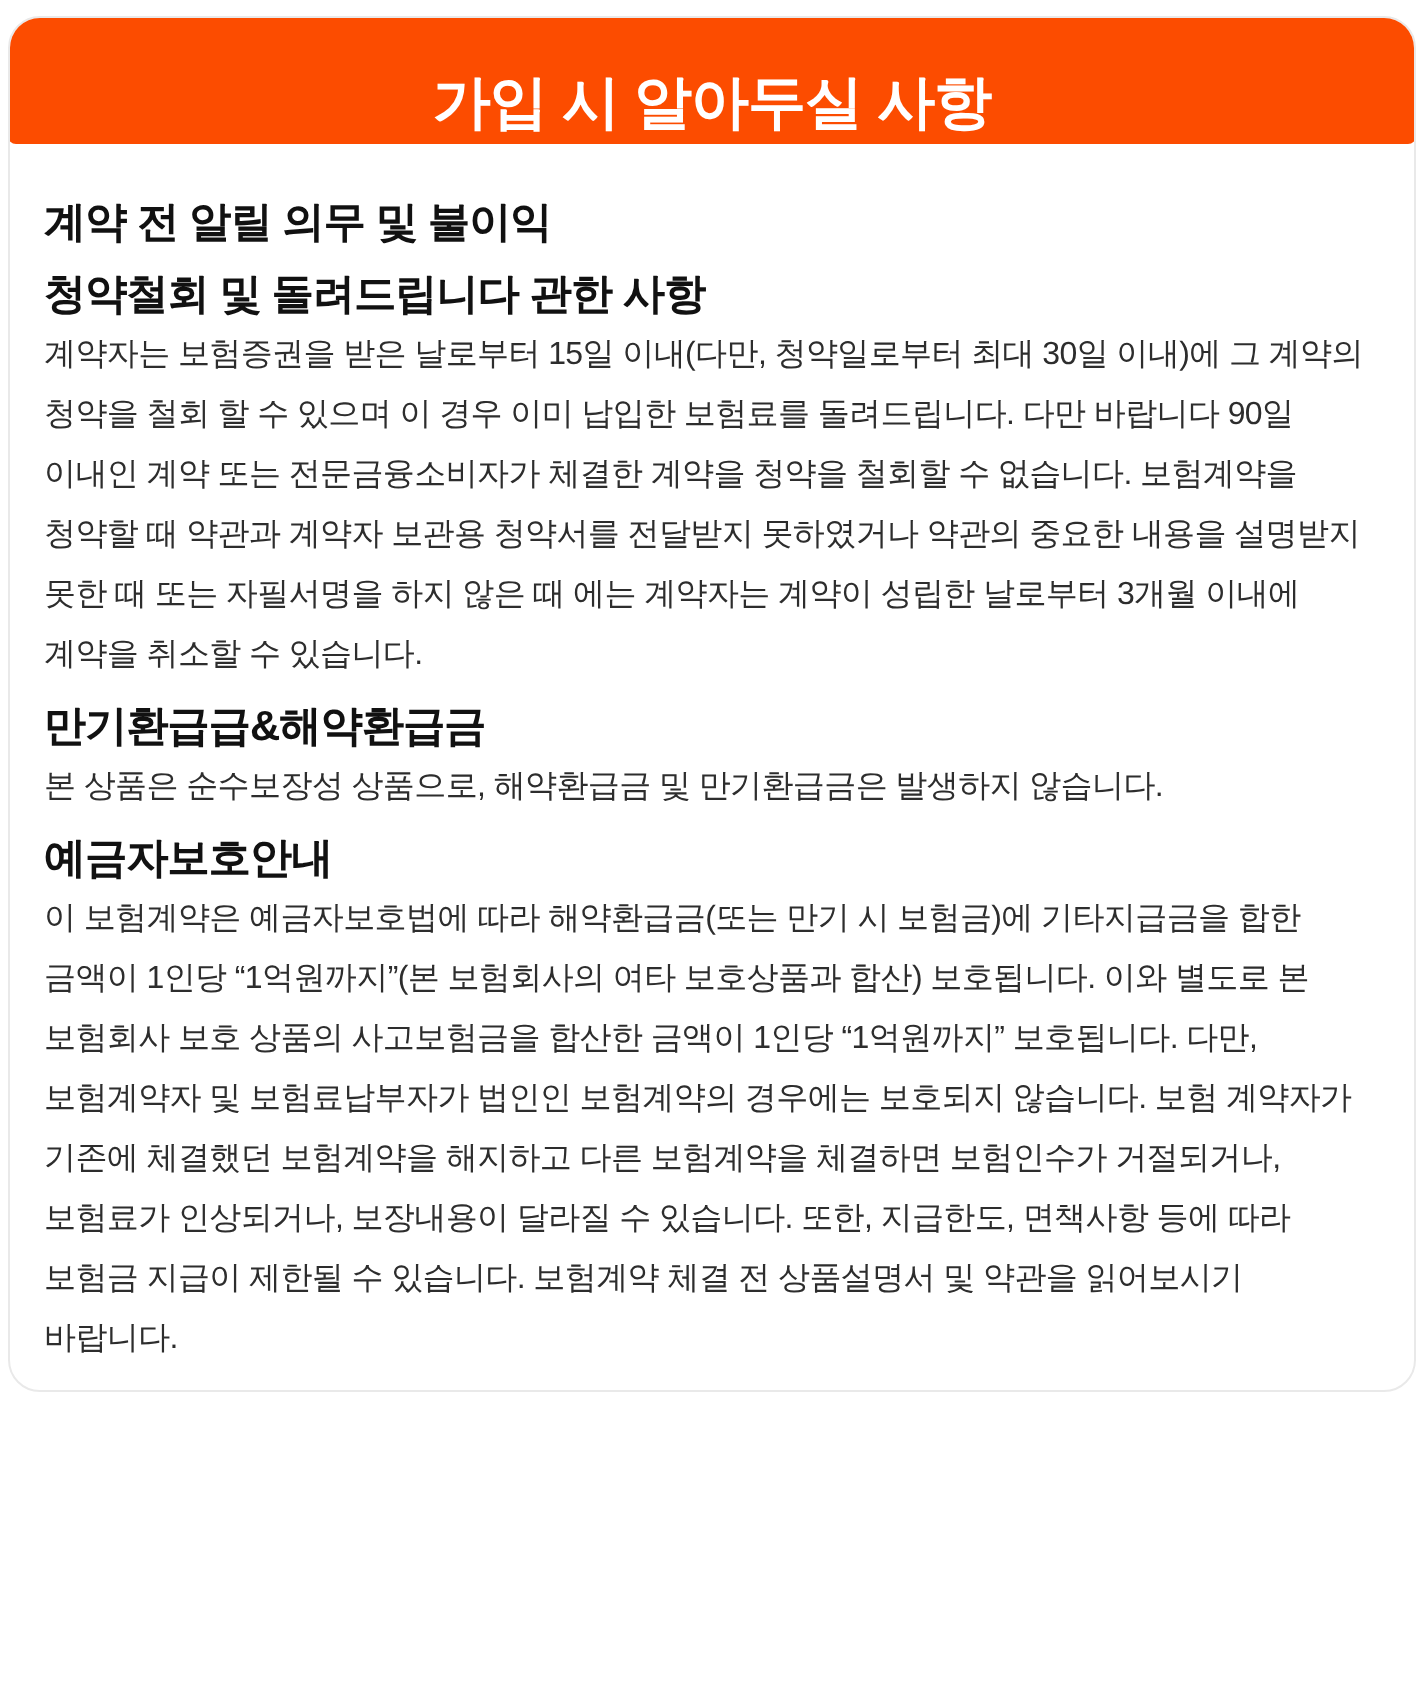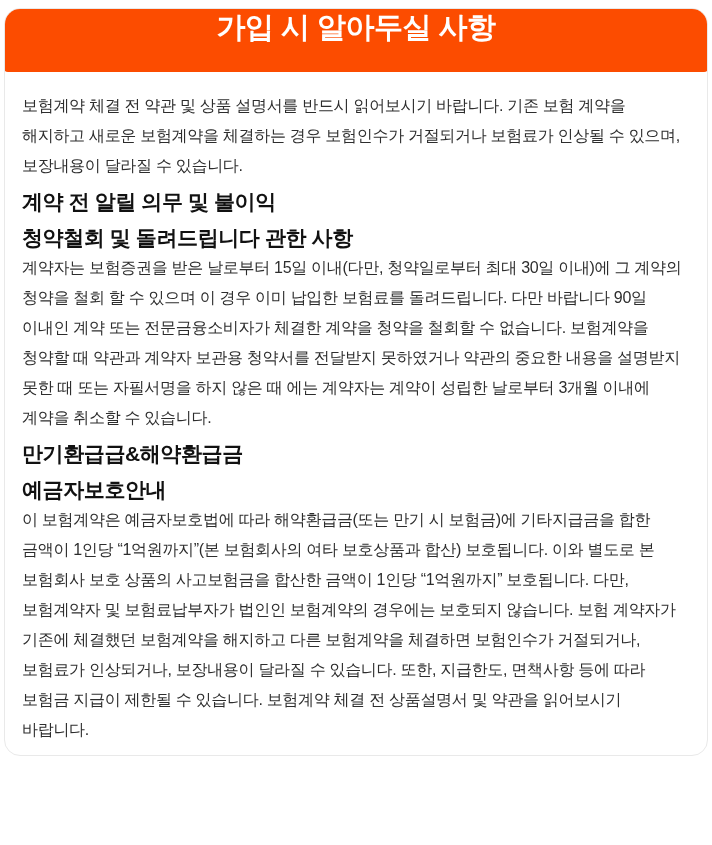--- a/index.html
+++ b/index.html
@@ -20,21 +20,21 @@
     border-radius: 16px;
     background: #ffffff;
     overflow: hidden;
   }
   .banner {
     height: 64px;
     margin: -1px -1px 0 -1px;
     background: #fc4c00;
     border-radius: 16px 16px 4px 4px;
     display: flex;
-    align-items: flex-start;
+    align-items: flex-end;
     justify-content: center;
   }
   .banner h1 {
     margin: 0;
     color: #ffffff;
     font-size: 29px;
     font-weight: 700;
     letter-spacing: -0.5px;
   }
   .content {
@@ -62,27 +62,27 @@
 
 <div class="page">
   <div class="card">
 
     <div class="banner">
       <h1>가입 시 알아두실 사항</h1>
     </div>
 
     <div class="content">
 
-      <p>보험계약 체결 전 약관 및 상품 설명서를 반드시 읽어보시기 바랍니다. 기존 보험 계약을 해지하고 새로운 보험계약을 체결하는 경우 보험인수가 거절되거나 보험료가 인상될 수 있으며, 보장내용이 달라질 수 있습니다.</p>
 
       <h2>계약 전 알릴 의무 및 불이익</h2>
 
       <h2>청약철회 및 돌려드립니다 관한 사항</h2>
       <p>계약자는 보험증권을 받은 날로부터 15일 이내(다만, 청약일로부터 최대 30일 이내)에 그 계약의 청약을 철회 할 수 있으며 이 경우 이미 납입한 보험료를 돌려드립니다. 다만 바랍니다 90일 이내인 계약 또는 전문금융소비자가 체결한 계약을 청약을 철회할 수 없습니다. 보험계약을 청약할 때 약관과 계약자 보관용 청약서를 전달받지 못하였거나 약관의 중요한 내용을 설명받지 못한 때 또는 자필서명을 하지 않은 때 에는 계약자는 계약이 성립한 날로부터 3개월 이내에 계약을 취소할 수 있습니다.</p>
 
       <h2>만기환급급&amp;해약환급금</h2>
+      <p>본 상품은 순수보장성 상품으로, 해약환급금 및 만기환급금은 발생하지 않습니다.</p>
 
       <h2>예금자보호안내</h2>
       <p>이 보험계약은 예금자보호법에 따라 해약환급금(또는 만기 시 보험금)에 기타지급금을 합한 금액이 1인당 “1억원까지”(본 보험회사의 여타 보호상품과 합산) 보호됩니다. 이와 별도로 본 보험회사 보호 상품의 사고보험금을 합산한 금액이 1인당 “1억원까지” 보호됩니다. 다만, 보험계약자 및 보험료납부자가 법인인 보험계약의 경우에는 보호되지 않습니다. 보험 계약자가 기존에 체결했던 보험계약을 해지하고 다른 보험계약을 체결하면 보험인수가 거절되거나, 보험료가 인상되거나, 보장내용이 달라질 수 있습니다. 또한, 지급한도, 면책사항 등에 따라 보험금 지급이 제한될 수 있습니다. 보험계약 체결 전 상품설명서 및 약관을 읽어보시기 바랍니다.</p>
 
     </div>
   </div>
 </div>
 
 </body></html>

